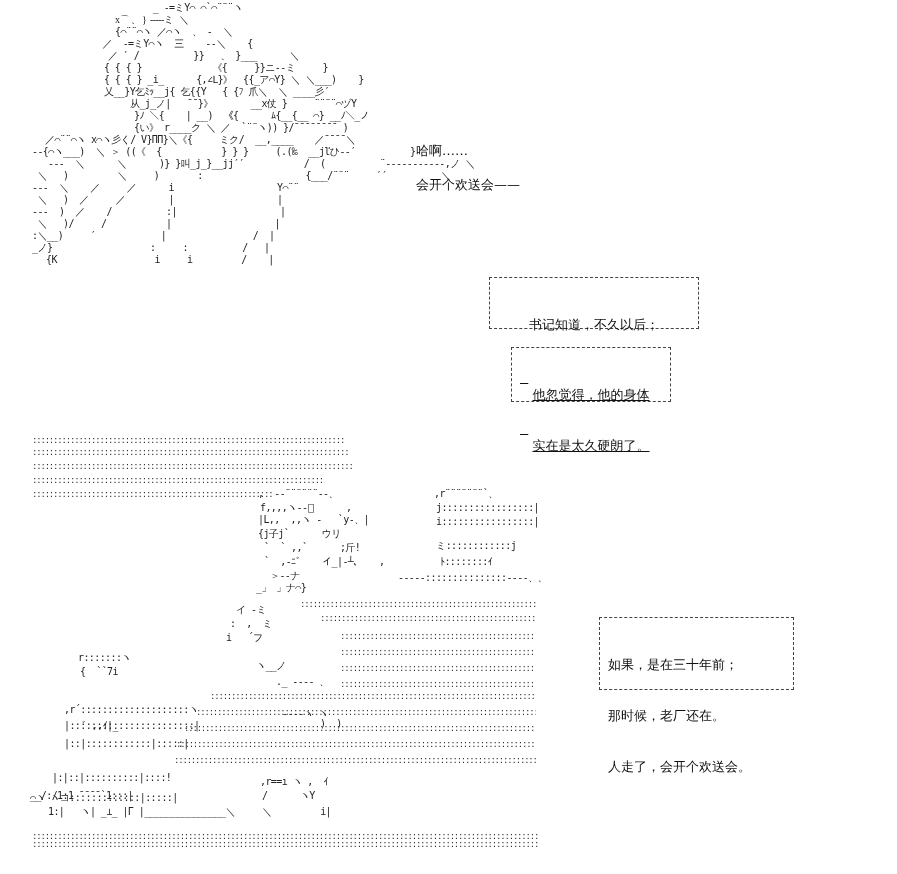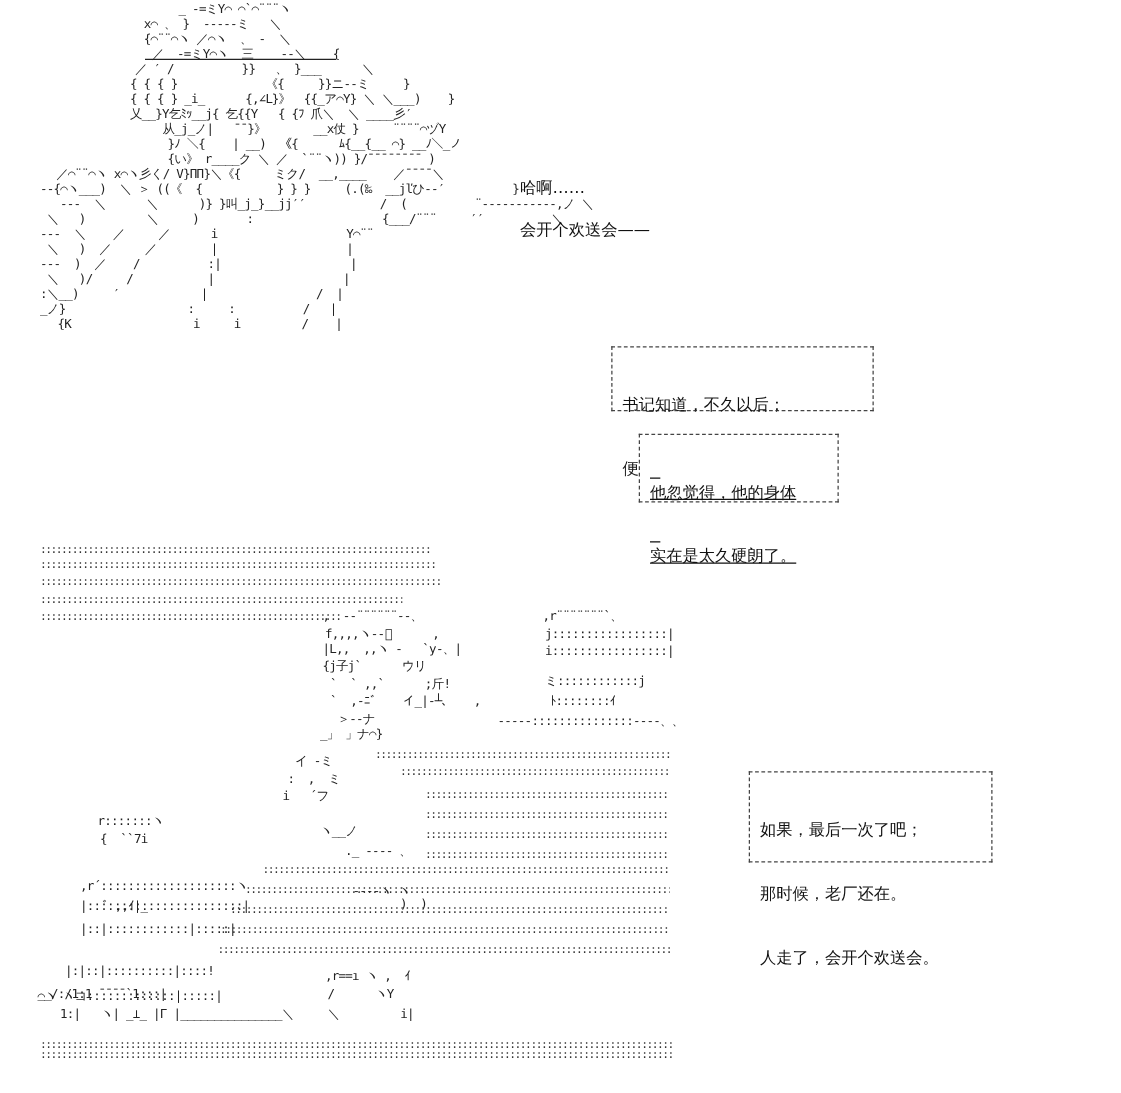--- a/index.html
+++ b/index.html
@@ -3,30 +3,30 @@
 <meta charset="utf-8">
 <style>
   html, body { margin:0; padding:0; background:#ffffff; }
   body { width:897px; height:874px; position:relative; overflow:hidden; font-family:"DejaVu Sans", sans-serif; color:#111; }
   .art { position:absolute; left:0; top:0; width:897px; height:874px; }
   .art-line { position:absolute; white-space:pre; font-family:"DejaVu Sans Mono", monospace; font-size:10px; line-height:12px; color:#222; letter-spacing:-0.6px; }
   .dots { position:absolute; white-space:pre; font-family:"DejaVu Sans Mono", monospace; font-size:9px; line-height:9px; color:#333; letter-spacing:-1.2px; overflow:hidden; }
   .speech { position:absolute; font-size:13px; line-height:18px; color:#111; white-space:pre; font-family:"DejaVu Sans", sans-serif; }
   .box { position:absolute; border:1px dashed #444; background:#fff; box-sizing:border-box; padding:4px 8px; font-size:13px; line-height:17px; color:#111; white-space:pre; font-family:"DejaVu Sans", sans-serif; }
   .box .ln { display:block; }
-  .box.center .ln { text-align:left; }
+  .box.center .ln { text-align:center; }
 </style>
 </head>
 <body>
 
 <div class="art" id="art-root">
-    <div class="art-line" style="left: 132px; top: 2px;">  _ -=ミY⌒ ⌒`⌒¨¨¨ヽ</div>
-    <div class="art-line" style="left: 115px; top: 14px;">x⌒ 、 }  ‐---‐ミ   ＼</div>
+    <div class="art-line" style="left: 142px; top: 2px;">  _ -=ミY⌒ ⌒`⌒¨¨¨ヽ</div>
+    <div class="art-line" style="left: 115px; top: 14px; font-family: Liberation Serif, serif;">x⌒ 、 }  ‐---‐ミ   ＼</div>
     <div class="art-line" style="left: 115px; top: 26px;">{⌒¨¨⌒ヽ ／⌒ヽ  、 -  ＼</div>
-    <div class="art-line" style="left: 116px; top: 38px; text-decoration: underline;"> ／  -=ミY⌒ヽ  三    --＼    {</div>
+    <div class="art-line" style="left: 97px; top: 38px;"> ／  -=ミY⌒ヽ  三    --＼    {</div>
     <div class="art-line" style="left: 108px; top: 50px;">／ ′ /          }}   、 }___      ＼</div>
     <div class="art-line" style="left: 104px; top: 62px;">{ { { }             《{     }}ニ‐-ミ     }</div>
     <div class="art-line" style="left: 104px; top: 74px;">{ { { } _i_      {,∠Ⅼ}》  {{_ア⌒Y} ＼ ＼___)    }</div>
     <div class="art-line" style="left: 104px; top: 86px;">乂__}Y乞ﾐｯ__j{ 乞{{Y   { {ﾌ 爪＼  ＼ ____彡′</div>
     <div class="art-line" style="left: 130px; top: 98px; text-align: right;">从_j_ノ|   ¯¯}》       __x仗 }     ¨¨¨¨⌒ヅY</div>
     <div class="art-line" style="left: 134px; top: 110px;">}ﾉ ＼{    | __)  《{      ﾑ{__{__ ⌒} __ﾉ＼_ノ</div>
     <div class="art-line" style="left: 134px; top: 122px;">{い》 r____ク ＼ ／  `¨¨ヽ)) }/¯¯¯¯¯¯¯¯ )</div>
     <div class="art-line" style="left: 45px; top: 134px;">／⌒¨¨⌒ヽ x⌒ヽ彡く/ V}ΠΠ}＼《{     ミク/  __,____    ／¯¯¯¯＼</div>
     <div class="art-line" style="left: 32px; top: 146px;">-‐{⌒ヽ___)  ＼ ＞ ((《  {           } } }     (.(‰  __jľひ-‐′          }</div>
     <div class="art-line" style="left: 48px; top: 158px;">---  ＼      ＼      )} }叫_j_}__jj′′           /  (          ¨-----------,ノ ＼</div>
@@ -99,16 +99,16 @@
   <span class="ln">书记知道，不久以后；</span>
   <span class="ln">便再也看不到这副景象了。</span>
 </div>
 
 <div class="box center" style="left:511px; top:347px; width:160px; height:55px;text-decoration:underline;">
   <span class="ln">他忽觉得，他的身体</span>
   <span class="ln">实在是太久硬朗了。</span>
 </div>
 
 <div class="box" style="left:599px; top:617px; width:195px; height:73px;">
-  <span class="ln">如果，最后一次了吧；</span>
+  <span class="ln">如果，是在三十年前；</span>
   <span class="ln">那时候，老厂还在。</span>
   <span class="ln">人走了，会开个欢送会。</span>
 </div>
 
 </body></html>

